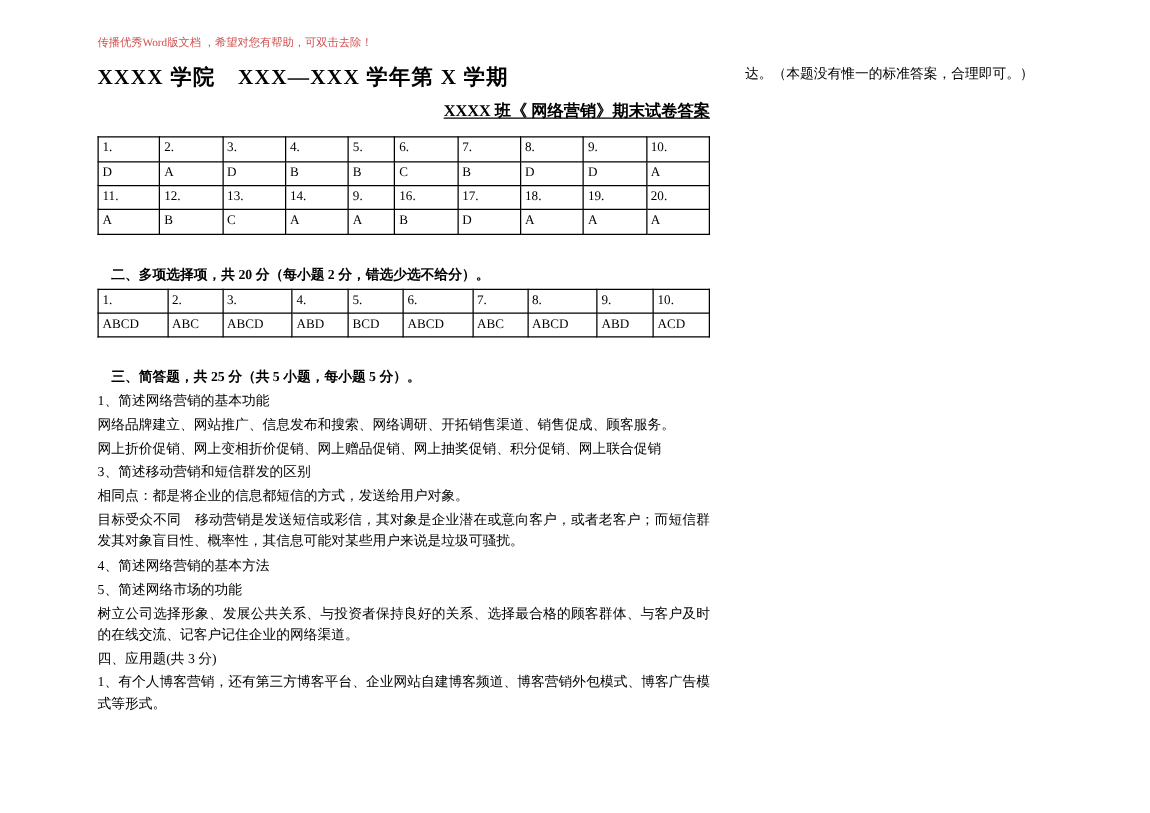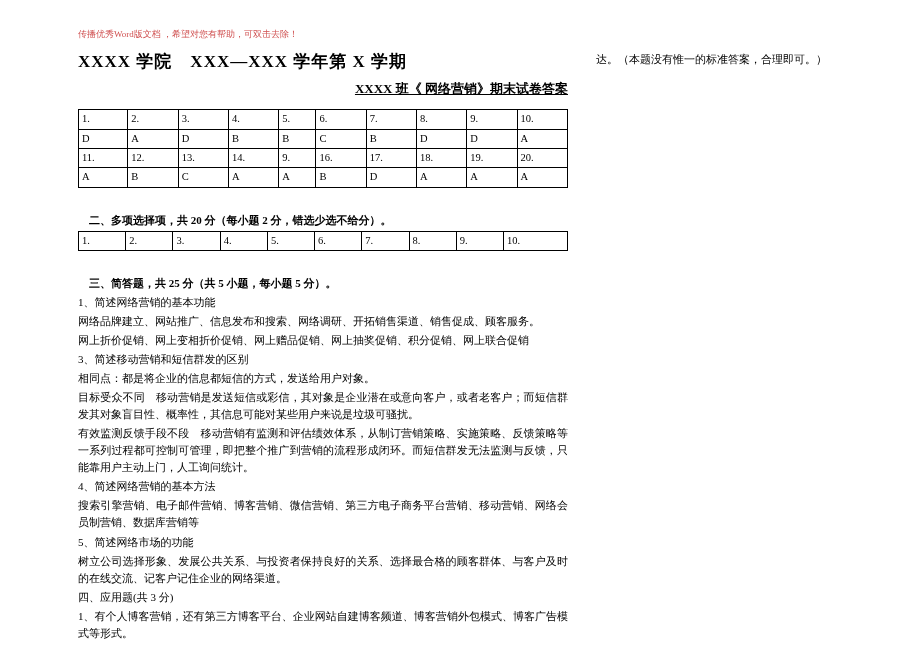--- a/index.html
+++ b/index.html
@@ -134,37 +134,47 @@
           <td>2.</td>
           <td>3.</td>
           <td>4.</td>
           <td>5.</td>
           <td>6.</td>
           <td>7.</td>
           <td>8.</td>
           <td>9.</td>
           <td>10.</td>
         </tr>
+        <tr>
+          <td>ABCD</td>
+          <td>ABC</td>
+          <td>ABCD</td>
+          <td>ABD</td>
+          <td>BCD</td>
+          <td>ABCD</td>
+          <td>ABC</td>
+          <td>ABCD</td>
+          <td>ABD</td>
+          <td>ACD</td>
+        </tr>
       </tbody>
         </table>
 
       <div class="section-head2">三、简答题，共 25 分（共 5 小题，每小题 5 分）。</div>
 
       <div class="para qnum">1、简述网络营销的基本功能</div>
       <div class="para justify">网络品牌建立、网站推广、信息发布和搜索、网络调研、开拓销售渠道、销售促成、顾客服务。</div>
 
       <div class="para justify">网上折价促销、网上变相折价促销、网上赠品促销、网上抽奖促销、积分促销、网上联合促销</div>
 
       <div class="para qnum">3、简述移动营销和短信群发的区别</div>
       <div class="para justify">相同点：都是将企业的信息都短信的方式，发送给用户对象。</div>
       <div class="para justify">目标受众不同　移动营销是发送短信或彩信，其对象是企业潜在或意向客户，或者老客户；而短信群发其对象盲目性、概率性，其信息可能对某些用户来说是垃圾可骚扰。</div>
-      <div class="para justify">有效监测反馈手段不段　移动营销有监测和评估绩效体系，从制订营销策略、实施策略、反馈策略等一系列过程都可控制可管理，即把整个推广到营销的流程形成闭环。而短信群发无法监测与反馈，只能靠用户主动上门，人工询问统计。</div>
 
       <div class="para qnum">4、简述网络营销的基本方法</div>
-      <div class="para justify">搜索引擎营销、电子邮件营销、博客营销、微信营销、第三方电子商务平台营销、移动营销、网络会员制营销、数据库营销等</div>
 
       <div class="para qnum">5、简述网络市场的功能</div>
       <div class="para justify">树立公司选择形象、发展公共关系、与投资者保持良好的关系、选择最合格的顾客群体、与客户及时的在线交流、记客户记住企业的网络渠道。</div>
 
       <div class="para">四、应用题(共 3 分)</div>
       <div class="para justify">1、有个人博客营销，还有第三方博客平台、企业网站自建博客频道、博客营销外包模式、博客广告模式等形式。</div>
 
     </div>
 
     <div class="col col-right">

